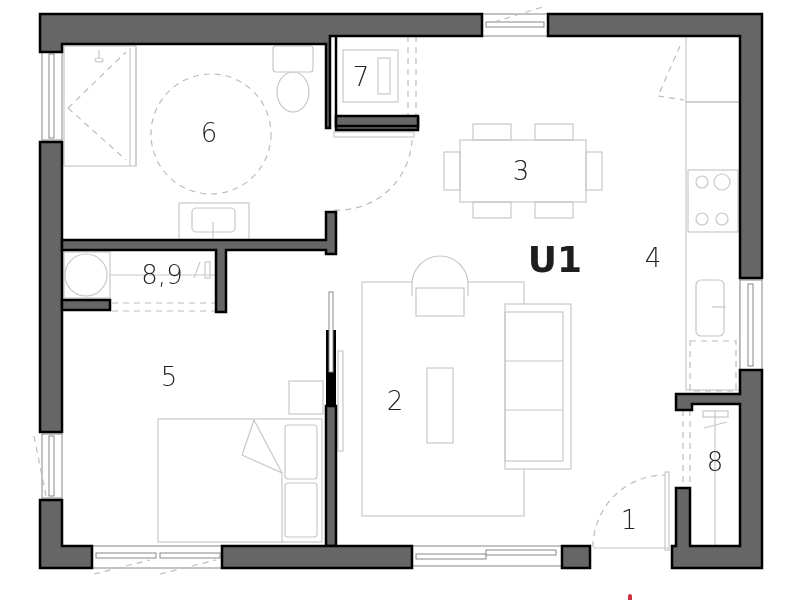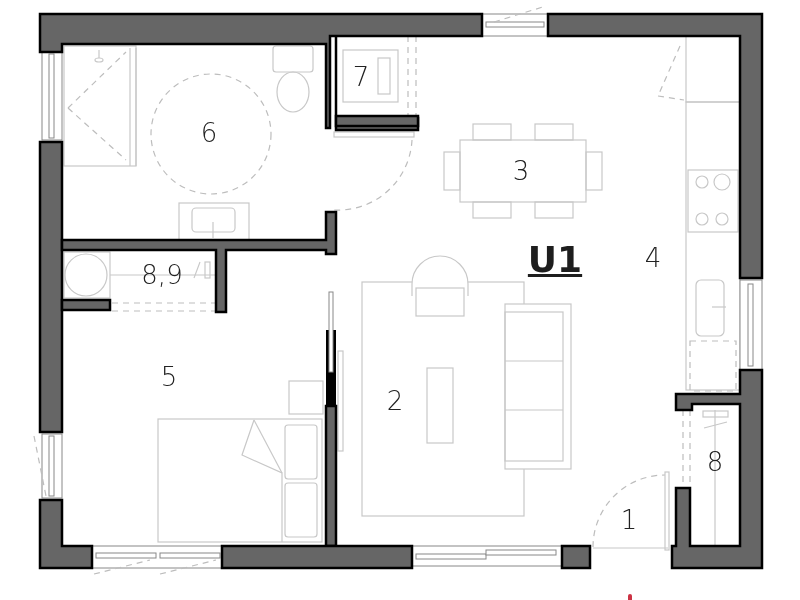--- a/index.html
+++ b/index.html
@@ -182,21 +182,21 @@
     <rect x="329" y="292" width="4" height="80" fill="#ffffff" stroke="#888" stroke-width="1"></rect>
 
     <path class="wall" d="M 222 546 L 412 546 L 412 568 L 222 568 Z"></path>
 
     <path class="wall" d="M 562 546 L 590 546 L 590 568 L 562 568 Z"></path>
 
     <path class="wall" d="M 740 370 L 762 370 L 762 568 L 672 568 L 672 546 L 676 546 L 676 488 L 690 488 L 690 546 L 740 546 L 740 404 L 692 404 L 692 410 L 676 410 L 676 394 L 740 394 Z"></path>
   </g>
 </svg>
 
-<div class="lbl unit" style="left:555px; top:260px;text-decoration:underline;">U1</div>
+<div class="lbl unit" style="left:555px; top:260px;">U1</div>
 <div class="lbl" style="left:629px; top:520px;">1</div>
 <div class="lbl" style="left:395px; top:401px;">2</div>
 <div class="lbl" style="left:521px; top:171px;">3</div>
 <div class="lbl" style="left:653px; top:258px;">4</div>
 <div class="lbl" style="left:169px; top:377px;">5</div>
 <div class="lbl" style="left:209px; top:133px;">6</div>
 <div class="lbl" style="left:361px; top:77px;">7</div>
 <div class="lbl" style="left:715px; top:462px;">8</div>
 <div class="lbl" style="left:162px; top:275px;">8,9</div>
 

